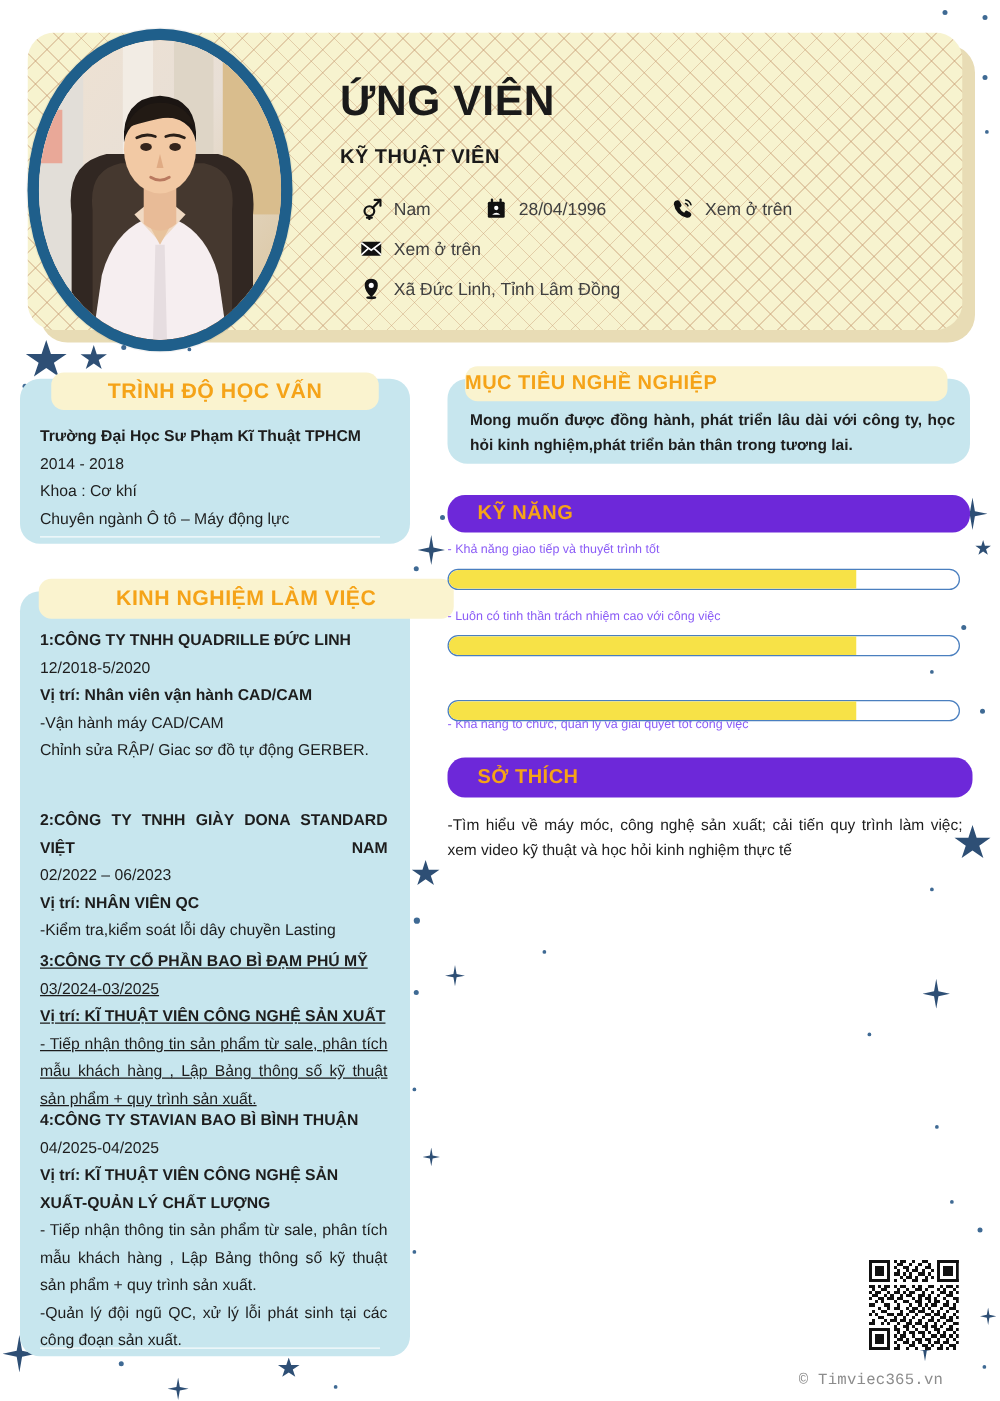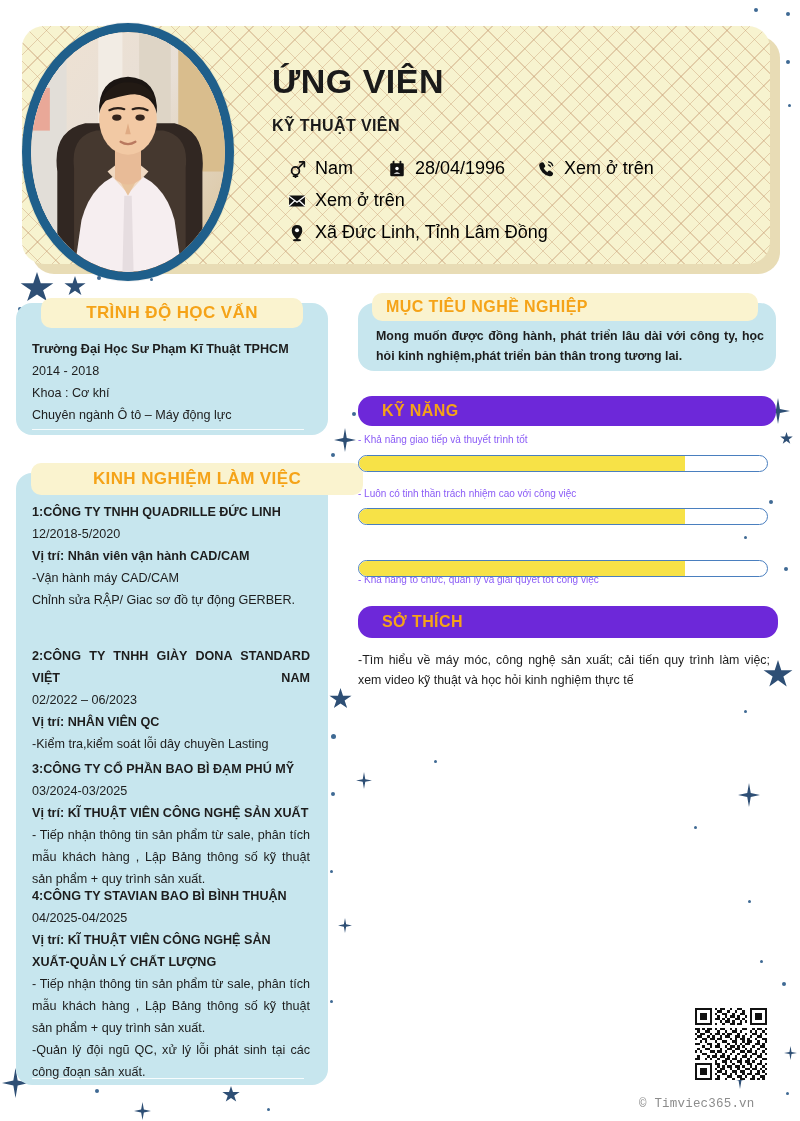--- a/index.html
+++ b/index.html
@@ -103,22 +103,22 @@
     letter-spacing: .4px;
     color: #1a1a1a;
     z-index: 5;
   }
   .contact {
     position: absolute;
     z-index: 5;
     display: flex;
     align-items: center;
     gap: 9px;
-    font-size: 18px;
-    color: #000000;
+    font-size: 14px;
+    color: #404040;
   }
   .contact .ic { width: 18px; height: 18px; flex: 0 0 18px; display: block; }
   .c-gender  { left: 288px; top: 158px; }
   .c-dob     { left: 388px; top: 158px; }
   .c-phone   { left: 537px; top: 158px; }
   .c-email   { left: 288px; top: 190px; }
   .c-addr    { left: 288px; top: 222px; }
 
   
   .card {
@@ -412,37 +412,37 @@
     <div>Chỉnh sửa RẬP/ Giac sơ đồ tự động GERBER.</div>
   </div>
 
   <div class="body-text" style="left:32px; top:645px; width:278px;">
     <div class="b just" style="text-align-last:justify;">2:CÔNG TY TNHH GIÀY DONA STANDARD VIỆT NAM</div>
     <div>02/2022 – 06/2023</div>
     <div class="b">Vị trí: NHÂN VIÊN QC</div>
     <div>-Kiểm tra,kiểm soát lỗi dây chuyền Lasting</div>
   </div>
 
-  <div class="body-text" style="left:32px; top:758px; width:278px;">
+  <div class="body-text" style="left:32px; top:758px; width:278px;text-decoration:underline;">
     <div class="b">3:CÔNG TY CỔ PHẦN BAO BÌ ĐẠM PHÚ MỸ</div>
     <div>03/2024-03/2025</div>
     <div class="b">Vị trí: KĨ THUẬT VIÊN CÔNG NGHỆ SẢN XUẤT</div>
     <div class="just">- Tiếp nhận thông tin sản phẩm từ sale, phân tích mẫu khách hàng , Lập Bảng thông số kỹ thuật sản phẩm + quy trình sản xuất.</div>
   </div>
 
   <div class="body-text" style="left:32px; top:885px; width:278px;">
     <div class="b">4:CÔNG TY STAVIAN BAO BÌ BÌNH THUẬN</div>
     <div>04/2025-04/2025</div>
     <div class="b">Vị trí: KĨ THUẬT VIÊN CÔNG NGHỆ SẢN XUẤT-QUẢN LÝ CHẤT LƯỢNG</div>
     <div class="just">- Tiếp nhận thông tin sản phẩm từ sale, phân tích mẫu khách hàng , Lập Bảng thông số kỹ thuật sản phẩm + quy trình sản xuất.</div>
     <div class="just">-Quản lý đội ngũ QC, xử lý lỗi phát sinh tại các công đoạn sản xuất.</div>
   </div>
 
   <div class="card" style="left:358px; top:303px; width:418px; height:68px;"></div>
-  <div class="pill-cream" style="left:372px; top:293px; width:386px; height:28px; justify-content:flex-start; padding-left:14px; font-size:16px;">
+  <div class="pill-cream" style="left:372px; top:293px; width:386px; height:28px; justify-content:flex-start; font-size:16px;">
     <span>MỤC TIÊU NGHỀ NGHIỆP</span>
   </div>
   <div class="obj-text">Mong muốn được đồng hành, phát triển lâu dài với công ty, học hỏi kinh nghiệm,phát triển bản thân trong tương lai.</div>
 
   <div class="pill-blue" style="left:358px; top:396px; width:418px; height:30px; font-size:16px;">
     <span>KỸ NĂNG</span>
   </div>
 
   <div class="skill-label" style="top:434px;">- Khả năng giao tiếp và thuyết trình tốt</div>
   <div class="skill-bar" style="top:455px;">

